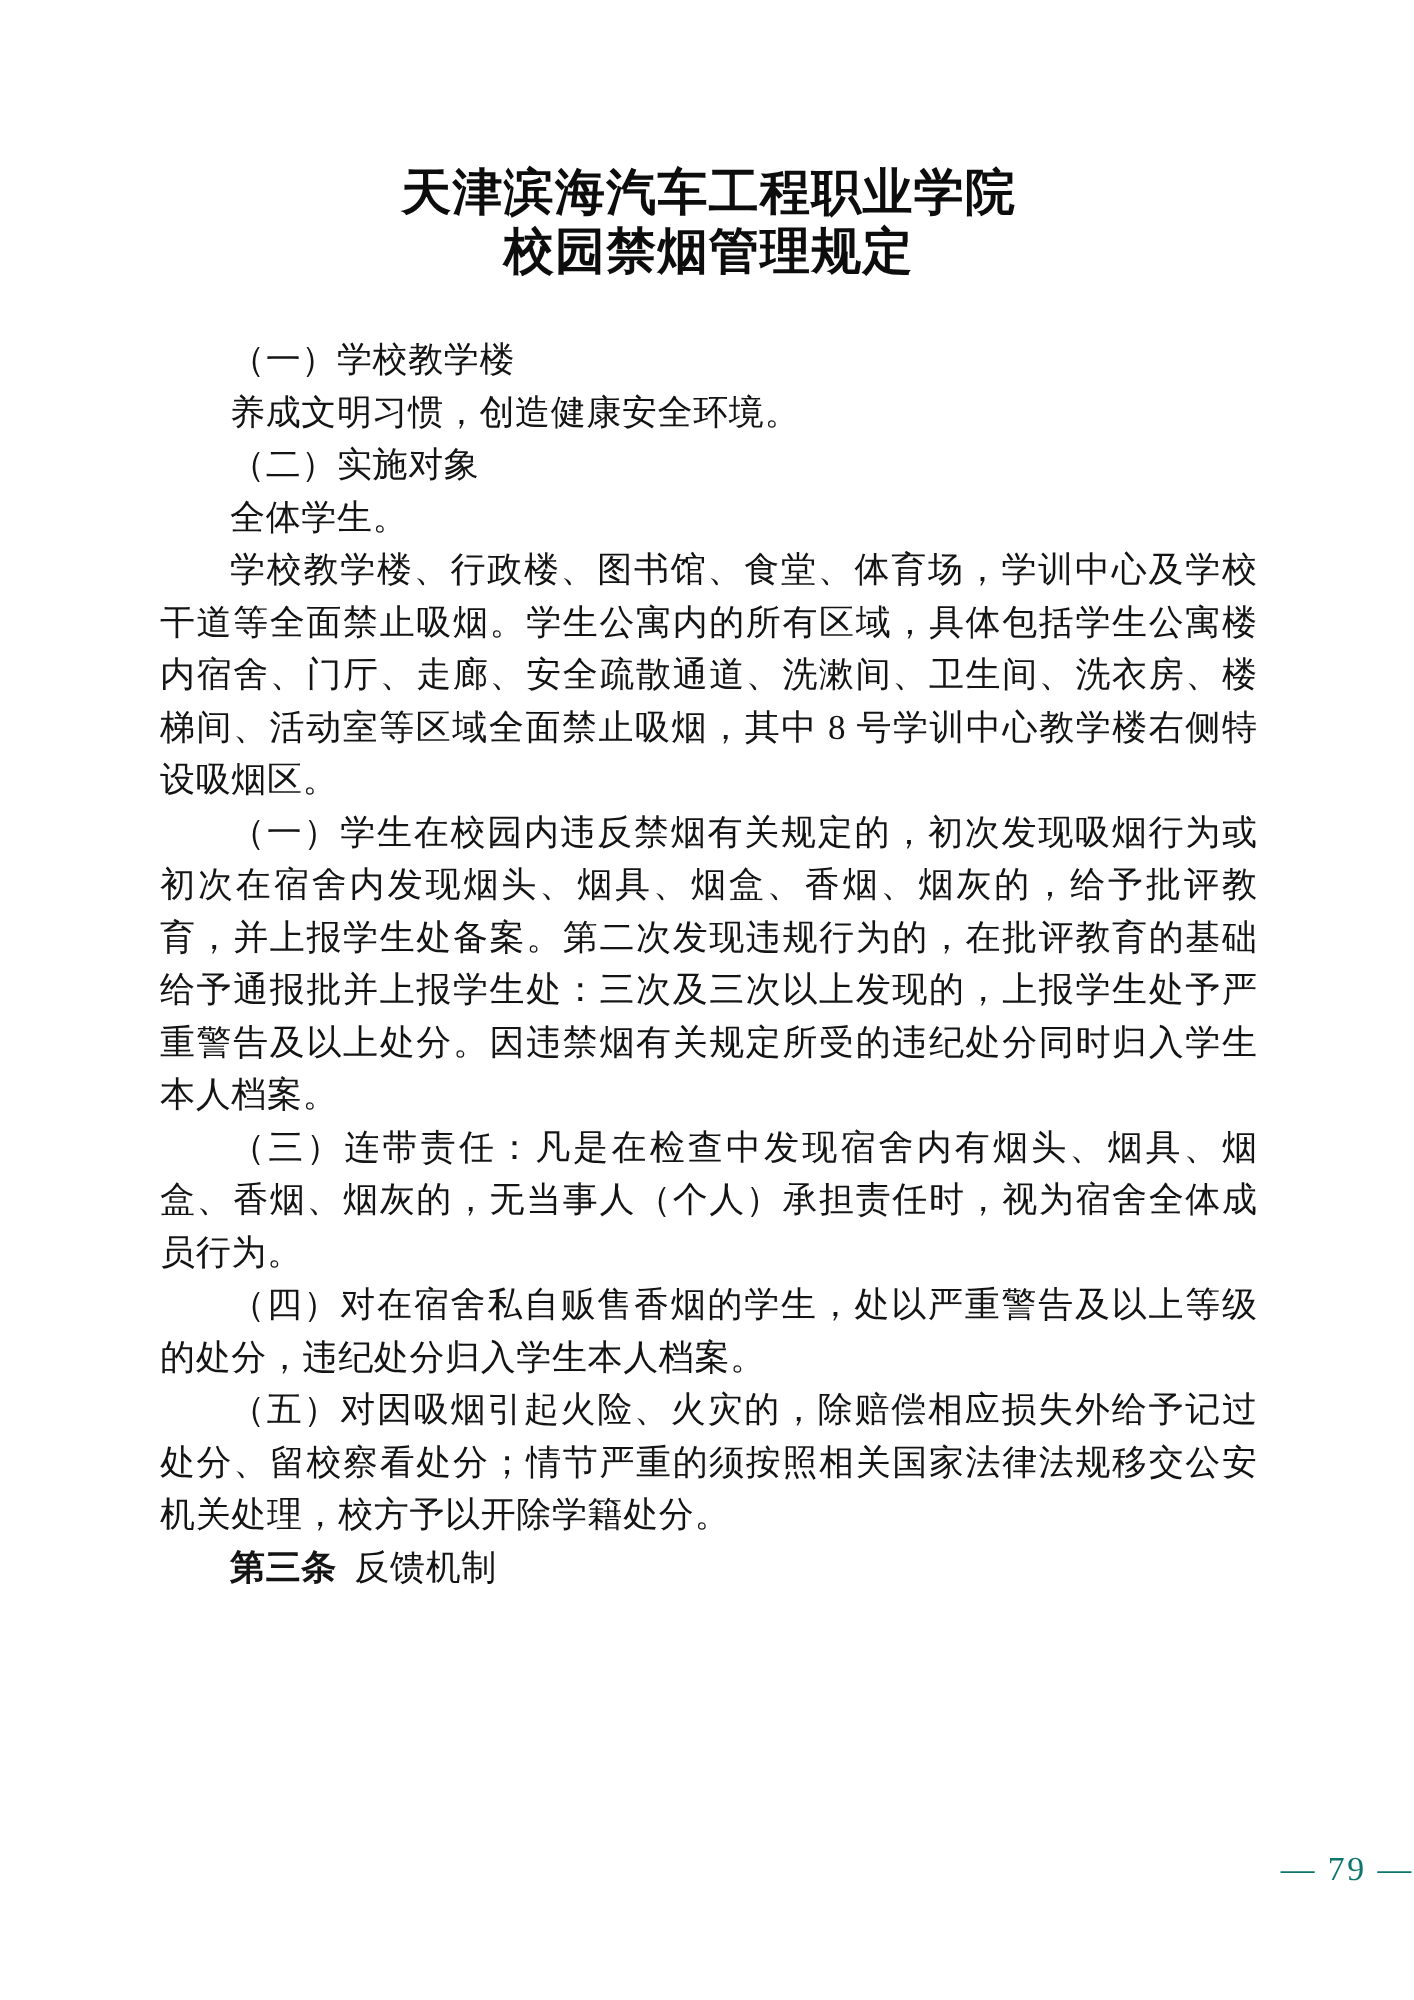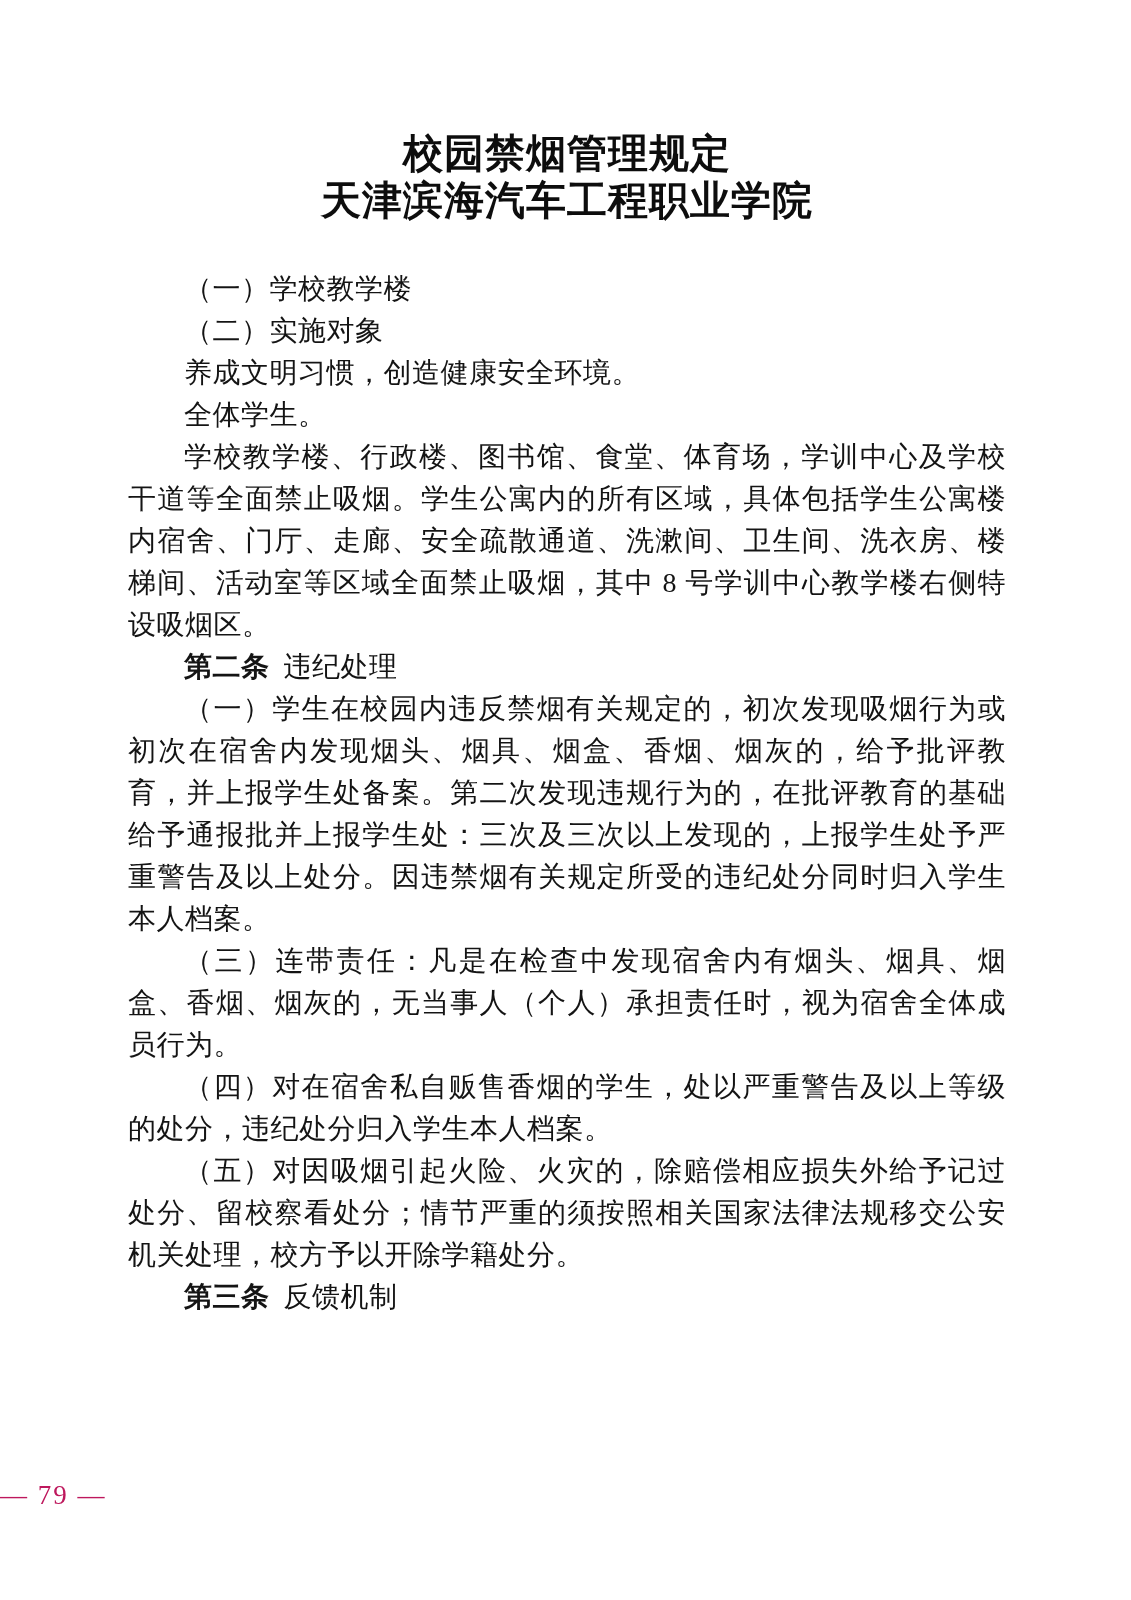--- a/index.html
+++ b/index.html
@@ -49,44 +49,43 @@
     font-weight: bold;
   }
   .para .lead:not(:empty) {
     margin-right: 0.5em;
   }
   .page-number {
     position: absolute;
     top: 1480px;
     left: 0;
     width: 100%;
-    text-align: left;
+    text-align: right;
     font-size: 27px;
     letter-spacing: 2px;
-    color: #be185d;
+    color: #0f766e;
   }
 </style>
 </head>
 <body>
 
 <div class="page">
   <div class="content">
 
     <h1 class="doc-title">
+      <span class="t-line">天津滨海汽车工程职业学院</span>
       <span class="t-line">校园禁烟管理规定</span>
-      <span class="t-line">天津滨海汽车工程职业学院</span>
     </h1>
 
     <div class="body-text">
       <p class="para"><b class="lead"></b><span>（一）学校教学楼</span></p>
+      <p class="para"><b class="lead"></b><span>养成文明习惯，创造健康安全环境。</span></p>
       <p class="para"><b class="lead"></b><span>（二）实施对象</span></p>
-      <p class="para"><b class="lead"></b><span>养成文明习惯，创造健康安全环境。</span></p>
       <p class="para"><b class="lead"></b><span>全体学生。</span></p>
       <p class="para"><b class="lead"></b><span>学校教学楼、行政楼、图书馆、食堂、体育场，学训中心及学校干道等全面禁止吸烟。学生公寓内的所有区域，具体包括学生公寓楼内宿舍、门厅、走廊、安全疏散通道、洗漱间、卫生间、洗衣房、楼梯间、活动室等区域全面禁止吸烟，其中 8 号学训中心教学楼右侧特设吸烟区。</span></p>
-      <p class="para"><b class="lead">第二条</b><span>违纪处理</span></p>
       <p class="para"><b class="lead"></b><span>（一）学生在校园内违反禁烟有关规定的，初次发现吸烟行为或初次在宿舍内发现烟头、烟具、烟盒、香烟、烟灰的，给予批评教育，并上报学生处备案。第二次发现违规行为的，在批评教育的基础给予通报批并上报学生处：三次及三次以上发现的，上报学生处予严重警告及以上处分。因违禁烟有关规定所受的违纪处分同时归入学生本人档案。</span></p>
       <p class="para"><b class="lead"></b><span>（三）连带责任：凡是在检查中发现宿舍内有烟头、烟具、烟盒、香烟、烟灰的，无当事人（个人）承担责任时，视为宿舍全体成员行为。</span></p>
       <p class="para"><b class="lead"></b><span>（四）对在宿舍私自贩售香烟的学生，处以严重警告及以上等级的处分，违纪处分归入学生本人档案。</span></p>
       <p class="para"><b class="lead"></b><span>（五）对因吸烟引起火险、火灾的，除赔偿相应损失外给予记过处分、留校察看处分；情节严重的须按照相关国家法律法规移交公安机关处理，校方予以开除学籍处分。</span></p>
       <p class="para"><b class="lead">第三条</b><span>反馈机制</span></p>
     </div>
   </div>
 
   <div class="page-number">— 79 —</div>
 </div>

